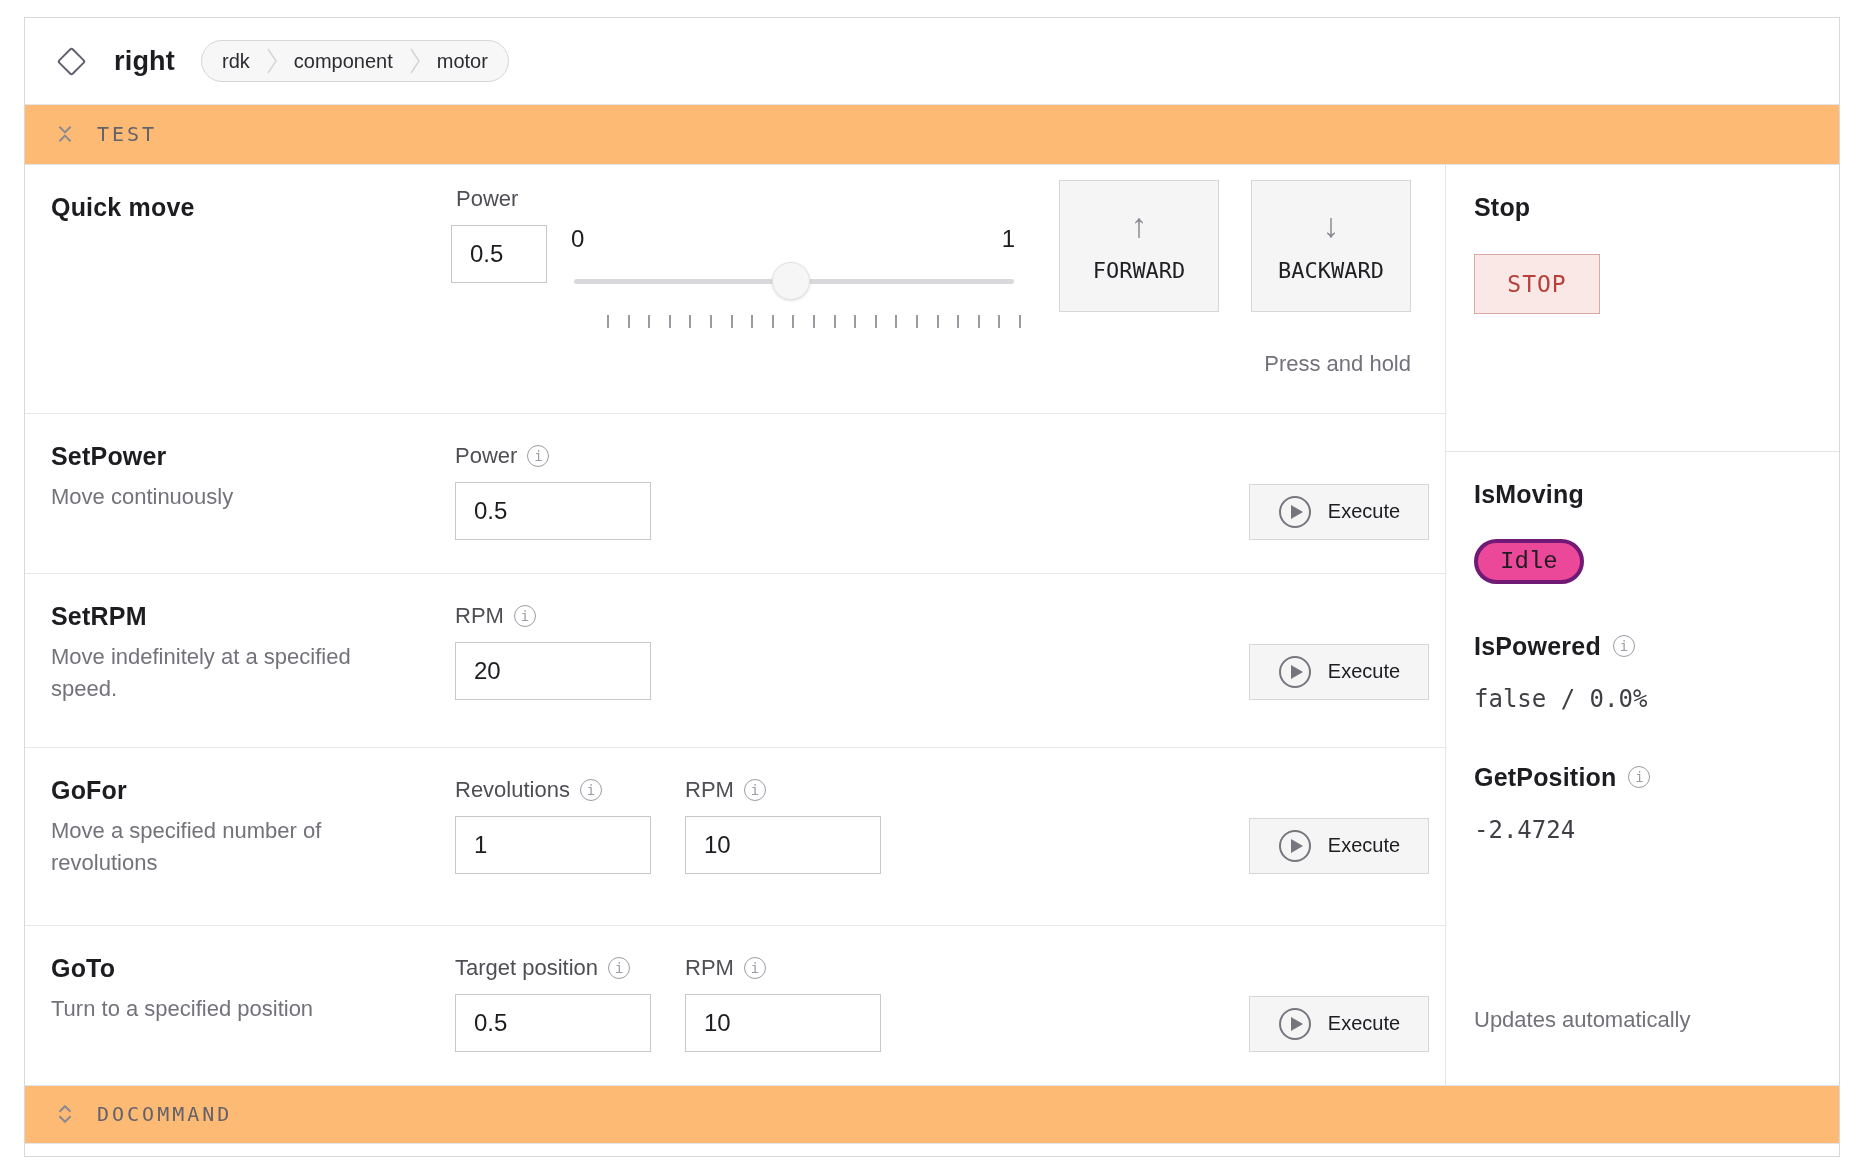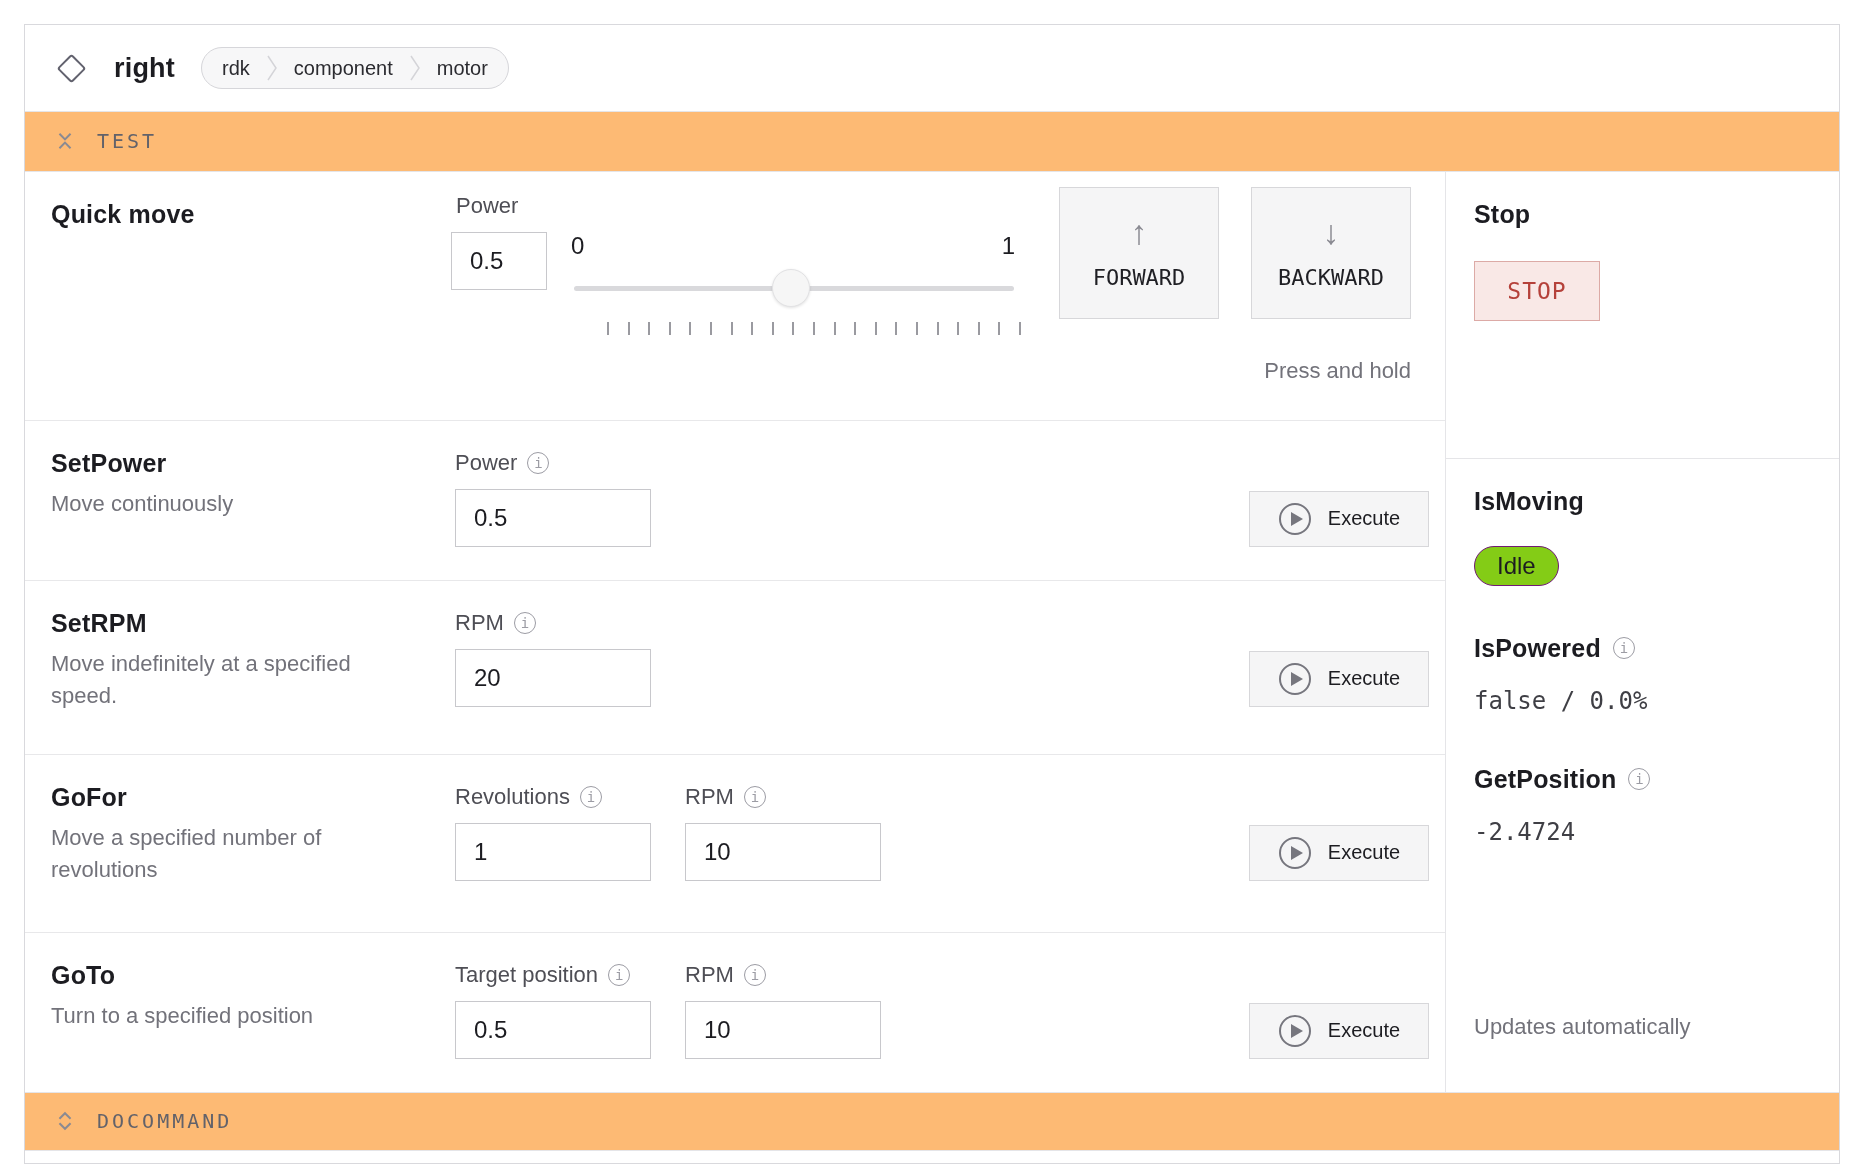--- a/index.html
+++ b/index.html
@@ -1,18 +1,18 @@
 <!DOCTYPE html>
 <html><head>
 <meta charset="utf-8">
 <style>
   * { box-sizing: border-box; margin: 0; padding: 0; }
   html,body { width:1864px; height:1176px; background:#ffffff;
     font-family:"Liberation Sans", sans-serif; color:#1c1c21; }
-  .card { position:absolute; left:24px; top:24px; width:1816px; height:1140px;
+  .card { position:absolute; left:24px; top:17px; width:1816px; height:1140px;
     border:1px solid #d9d9dd; background:#fff; display:flex; flex-direction:column; }
 
   
   .hdr { height:88px; display:flex; align-items:center; padding:0 30px; gap:26px;
     border-bottom:1px solid #e5e5e8; }
   .diamond { width:21px; height:21px; border:2px solid #62626e; transform:rotate(45deg);
     border-radius:3px; flex:0 0 auto; margin:0 6px; }
   .title { font-size:27px; font-weight:bold; letter-spacing:.2px; }
   .crumbs { display:flex; align-items:center; height:42px; padding:0 20px;
     border:1px solid #d6d6da; border-radius:999px; background:#f7f7f8; gap:16px; }
@@ -84,21 +84,21 @@
   
   .stopsec { height:287px; padding:28px; border-bottom:1px solid #e5e5e8; }
   .sidehead { font-size:25px; font-weight:bold; letter-spacing:.2px; }
   .stopbtn { margin-top:32px; width:126px; height:60px; background:#f9e8e6;
     border:1px solid #dcaaa6; color:#b5413a; font-family:"DejaVu Sans Mono", monospace;
     font-size:23px; letter-spacing:1px; display:flex; align-items:center;
     justify-content:center; cursor:pointer; }
   .statesec { flex:1; padding:28px; display:flex; flex-direction:column; }
   .headrow { display:flex; align-items:center; gap:12px; }
   .pill { margin-top:30px; align-self:flex-start; padding:5px 22px; border-radius:999px;
-    background:#84cc16; border:1px solid #701a75; font-size:24px; color:#1c1c21; }
+    background:#ec4899; border:4px solid #701a75; font-size:24px; color:#1c1c21;font-family:Liberation Mono, monospace; }
   .monoval { font-family:"DejaVu Sans Mono", monospace; font-size:24px; color:#3f3f45;
     margin-top:24px; }
   .mt48 { margin-top:48px; } .mt50 { margin-top:50px; }
   .sidefoot { margin-top:auto; margin-bottom:24px; font-size:22px; color:#72727a; }
   .bottomstrip { height:12px; background:#fff; }
 </style>
 </head>
 <body>
 
 <div class="card">

